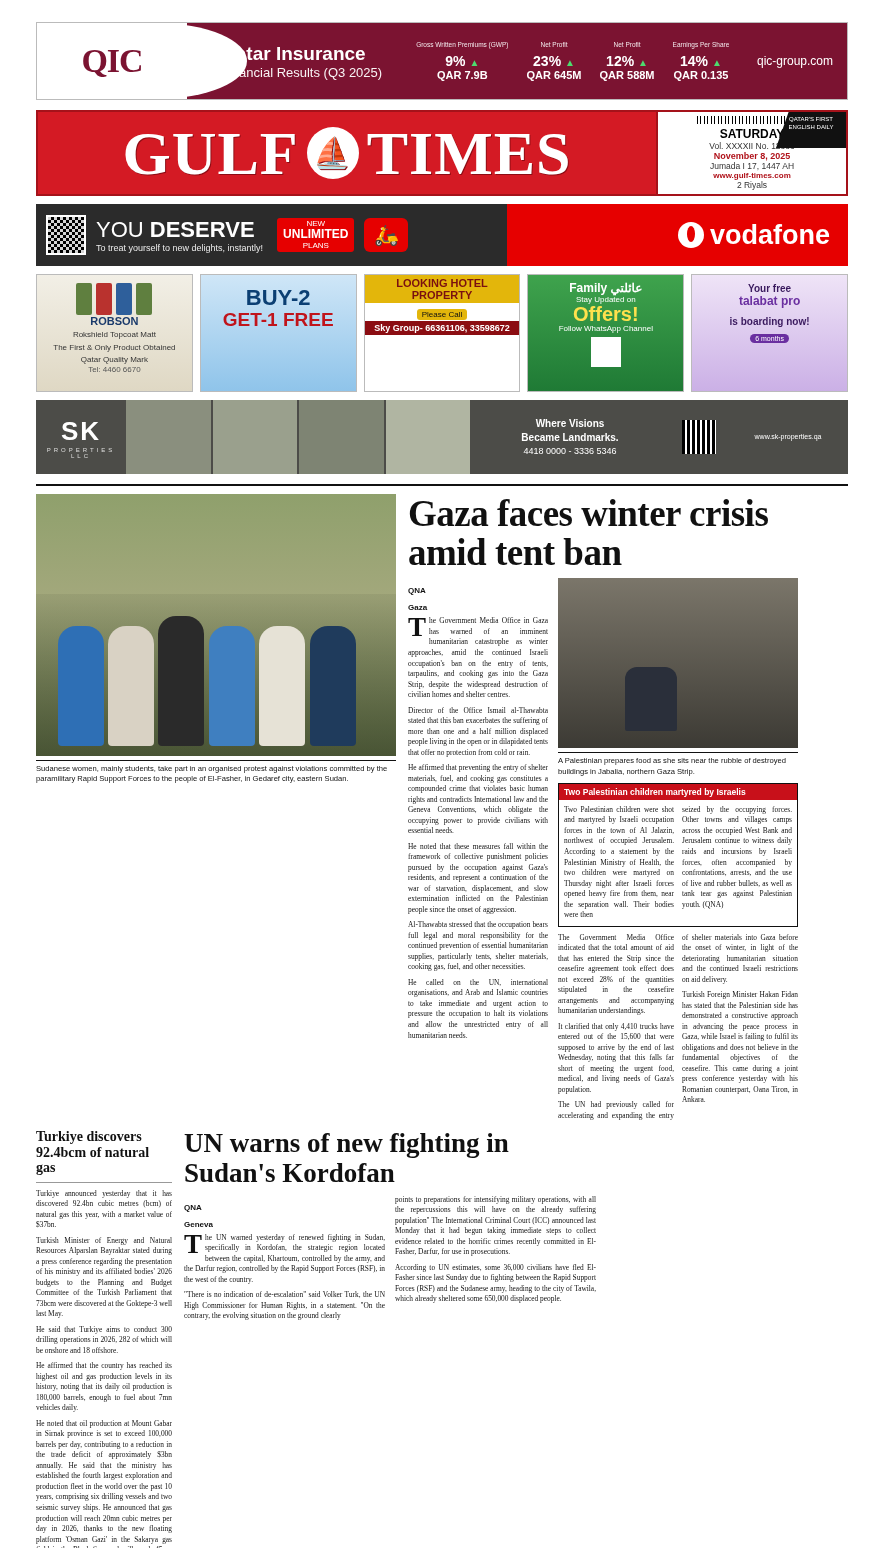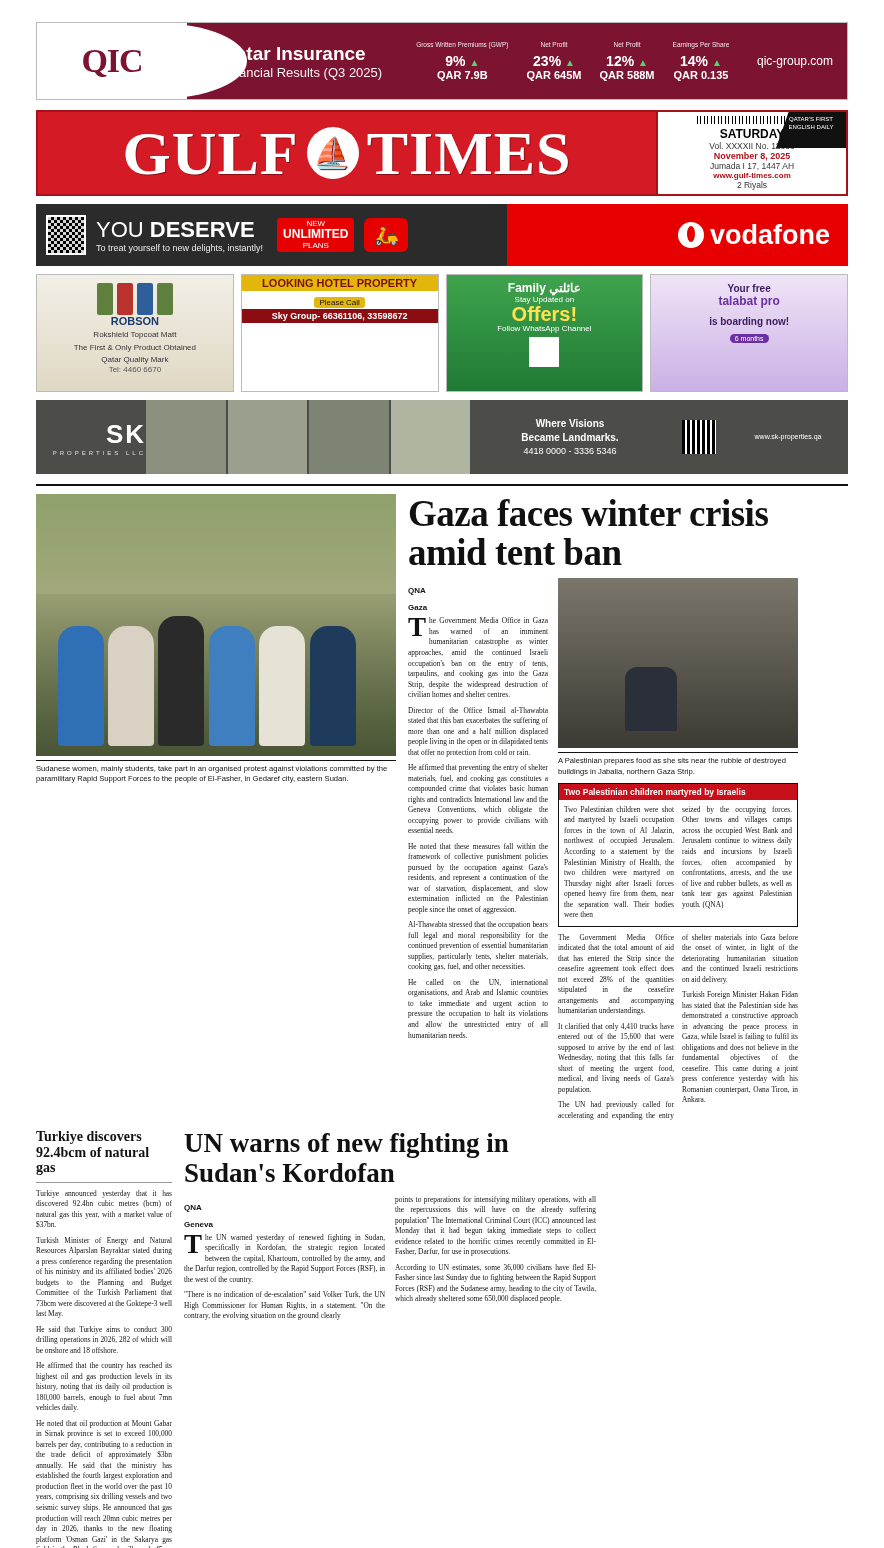--- a/index.html
+++ b/index.html
@@ -148,21 +148,21 @@
     background-image: repeating-linear-gradient(90deg,#000 0 2px,#fff 2px 4px),repeating-linear-gradient(0deg,#000 0 2px,#fff 2px 4px);
     background-blend-mode: screen;}
   .ad5 { background: linear-gradient(180deg,#efe4f7,#cbb0e6); text-align:center; color:#3a1a5e;}
   .ad5 .t1{font-size:10px;font-weight:bold;margin-top:8px;}
   .ad5 .t2{font-size:12px;font-weight:bold;color:#6a2fa0;}
   .ad5 .pill{display:inline-block;background:#6a2fa0;color:#fff;font-size:7px;padding:1px 5px;border-radius:8px;}
 
   
   .sk-strip { margin-top:8px; height:74px; background:#4c4c48; display:flex; align-items:center; color:#fff;
     font-family:"Liberation Sans",sans-serif; position:relative; overflow:hidden;}
-  .sk-logo { width:110px; text-align:right; }
+  .sk-logo { width:90px; text-align:center; }
   .sk-logo .n{ font-size:26px; font-weight:bold; letter-spacing:2px;}
   .sk-logo .s{ font-size:6px; letter-spacing:3px; opacity:.8;}
   .sk-imgs { flex:1; height:100%; display:flex; gap:2px; }
   .sk-img { flex:1; background:#8a8f7e; }
   .sk-img:nth-child(2){background:#9aa08d}
   .sk-img:nth-child(3){background:#7e8473}
   .sk-img:nth-child(4){background:#b0b5a2}
   .sk-right{ width:200px; text-align:center; font-size:9px; line-height:1.4;}
   .sk-right .b{ font-weight:bold; font-size:10px;}
   .sk-qr{width:34px;height:34px;margin:0 12px;background:#fff;
@@ -295,20 +295,24 @@
         <div class="can"></div>
           <div class="can b"></div>
           <div class="can c"></div>
           <div class="can"></div>
       </div>
       <div class="brand">ROBSON</div>
       <div class="t">Rokshield Topcoat Matt</div>
       <div class="t">The First &amp; Only Product Obtained</div>
       <div class="t">Qatar Quality Mark</div>
       <div class="ar">Tel: 4460 6670</div>
+    </div>
+    <div class="ad-box ad2">
+      <div class="big">BUY-2</div>
+      <div class="free">GET-1 FREE</div>
     </div>
     <div class="ad-box ad3">
       <div class="hdr">LOOKING HOTEL PROPERTY</div>
       <div><span class="call">Please Call</span></div>
       <div class="phone">Sky Group- 66361106, 33598672</div>
     </div>
     <div class="ad-box ad4">
       <div class="f1">Family عائلتي</div>
       <div class="f3">Stay Updated on</div>
       <div class="f2">Offers!</div>

